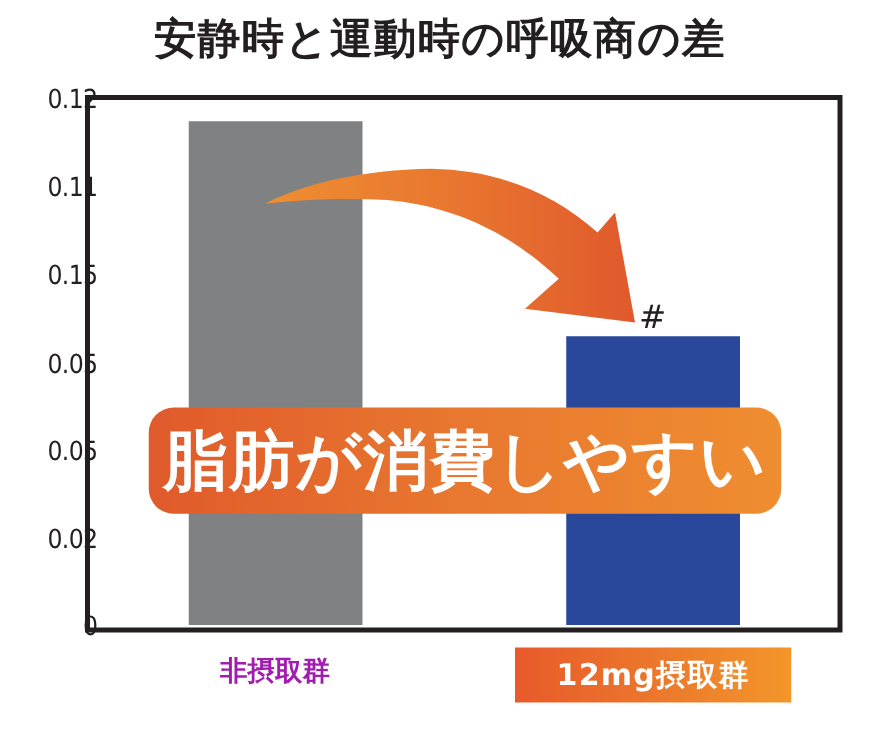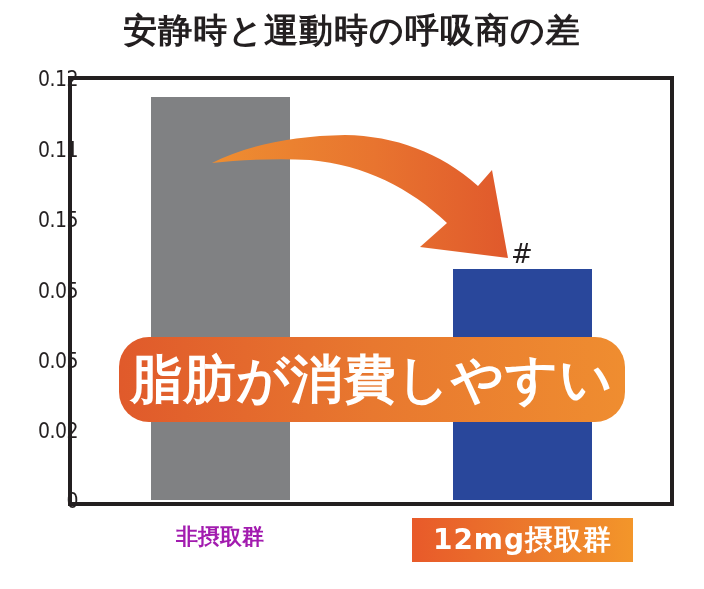--- a/index.html
+++ b/index.html
@@ -22,34 +22,34 @@
   }
   .bar { position: absolute; }
   .bar-gray { background: #808183; }
   .bar-blue { background: #29479b; }
   .hash {
     position: absolute; font-size: 26px; color: #231f20; transform: translate(-50%, -50%);
     font-family: "DejaVu Sans", sans-serif;
   }
   svg.arrow { position: absolute; left: 0; top: 0; }
   .banner {
-    position: absolute; left: 119px; top: 337px; width: 506px; height: 85px;
-    border-radius: 30px;
+    position: absolute; left: 119px; top: 326px; width: 506px; height: 85px;
+    border-radius: 20px;
     background: linear-gradient(90deg, #e05a2b 0%, #e8782f 50%, #ef8d30 100%);
     display: flex; align-items: center; justify-content: center;
     color: #ffffff; font-size: 52px; font-weight: bold; letter-spacing: 1px;
   }
   .xlabel-plain {
     position: absolute; left: 160px; top: 522px; width: 120px; text-align: center;
     font-size: 22px; font-weight: bold; color: #a21caf;
   }
   .xlabel-badge {
     position: absolute; left: 412px; top: 518px; width: 221px; height: 44px;
     background: linear-gradient(90deg, #e85a2a 0%, #ec7a2c 55%, #f3962a 100%);
-    color: #ffffff; font-size: 28px; font-weight: bold;
+    color: #ffffff; font-size: 24px; font-weight: bold;
     display: flex; align-items: center; justify-content: center; letter-spacing: 1px;
   }
 </style>
 </head>
 <body>
 
 <div class="title">安静時と運動時の呼吸商の差</div>
 
 <div class="ytick" style="top:79px">0.12</div>
 <div class="ytick" style="top:150px">0.11</div>

